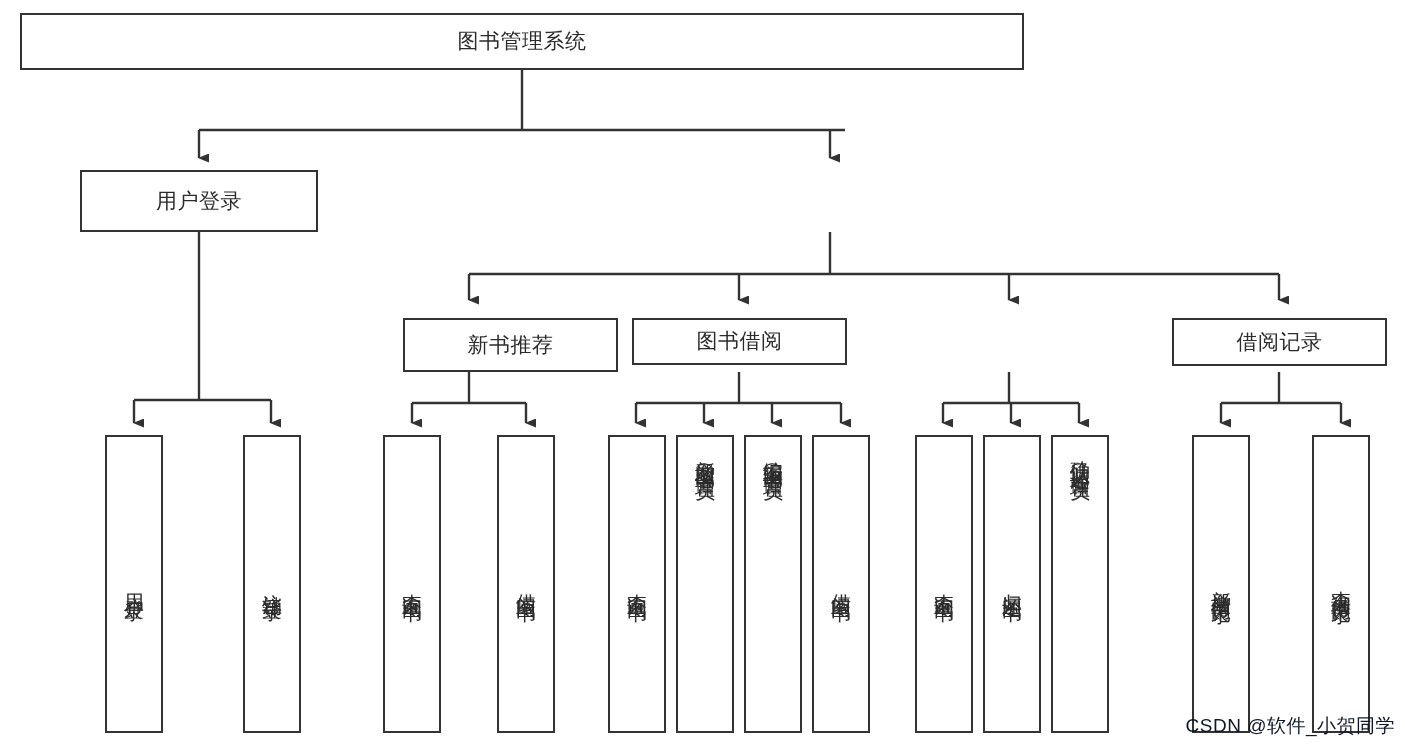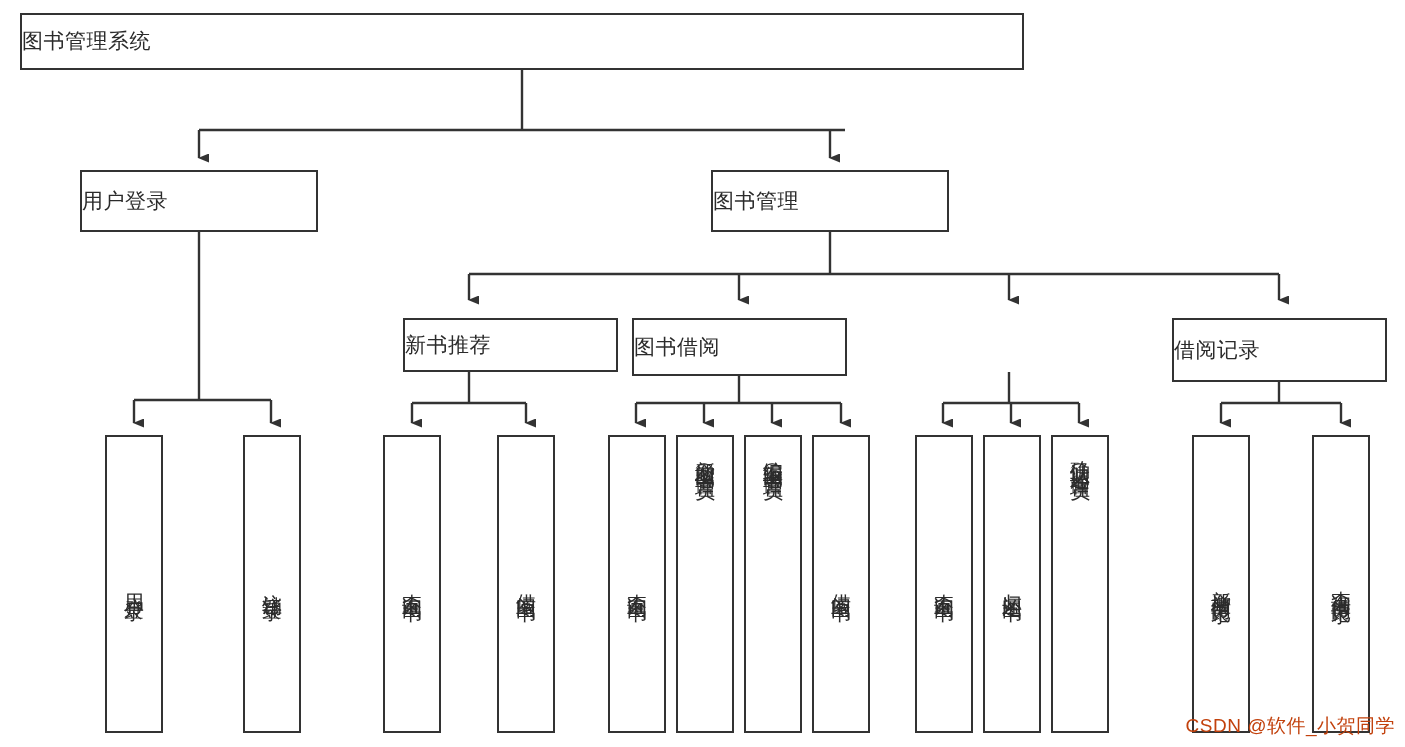--- a/index.html
+++ b/index.html
@@ -25,21 +25,21 @@
     height: 747px;
     pointer-events: none;
   }
   .node {
     position: absolute;
     box-sizing: border-box;
     border: 2px solid #333333;
     background: #ffffff;
     display: flex;
     align-items: center;
-    justify-content: flex-start;
+    justify-content: center;
     color: #2b2b2b;
     z-index: 2;
   }
   .node-label {
     font-size: 21px;
     line-height: 1.15;
     letter-spacing: 0.5px;
     white-space: nowrap;
   }
   .leaf {
@@ -56,21 +56,21 @@
   }
   .leaf.centered {
     align-items: center;
     padding-top: 0;
   }
   .watermark {
     position: absolute;
     right: 10px;
     bottom: 8px;
     font-size: 19px;
-    color: #c2410c;
+    color: #0f172a;
     letter-spacing: 0.5px;
     z-index: 5;
     white-space: nowrap;
   }
 </style>
 </head>
 <body>
 
 <div id="canvas">
 
@@ -124,31 +124,28 @@
     </g>
   </svg>
 
   <div class="node" style="left:20px; top:13px; width:1004px; height:57px;">
     <span class="node-label">图书管理系统</span>
   </div>
 
   <div class="node" style="left:80px; top:170px; width:238px; height:62px;">
     <span class="node-label">用户登录</span>
   </div>
-  <div class="node" style="left:711px; top:170px; width:238px; height:62px;">
-    <span class="node-label">图书管理</span>
-  </div>
 
   <div class="node" style="left:362px; top:318px; width:215px; height:54px;margin-left:41px;">
     <span class="node-label">新书推荐</span>
   </div>
-  <div class="node" style="left:632px; top:318px; width:215px; height:58px;">
+  <div class="node" style="left:632px; top:318px; width:215px; height:47px;">
     <span class="node-label">图书借阅</span>
   </div>
-  <div class="node" style="left:1172px; top:318px; width:215px; height:64px;">
+  <div class="node" style="left:1172px; top:318px; width:215px; height:48px;">
     <span class="node-label">借阅记录</span>
   </div>
 
   <div class="node leaf centered" style="left:105px; top:435px; width:58px; height:298px;">
     <span class="node-label">用户登录</span>
   </div>
   <div class="node leaf centered" style="left:243px; top:435px; width:58px; height:298px;">
     <span class="node-label">注销登录</span>
   </div>
 

